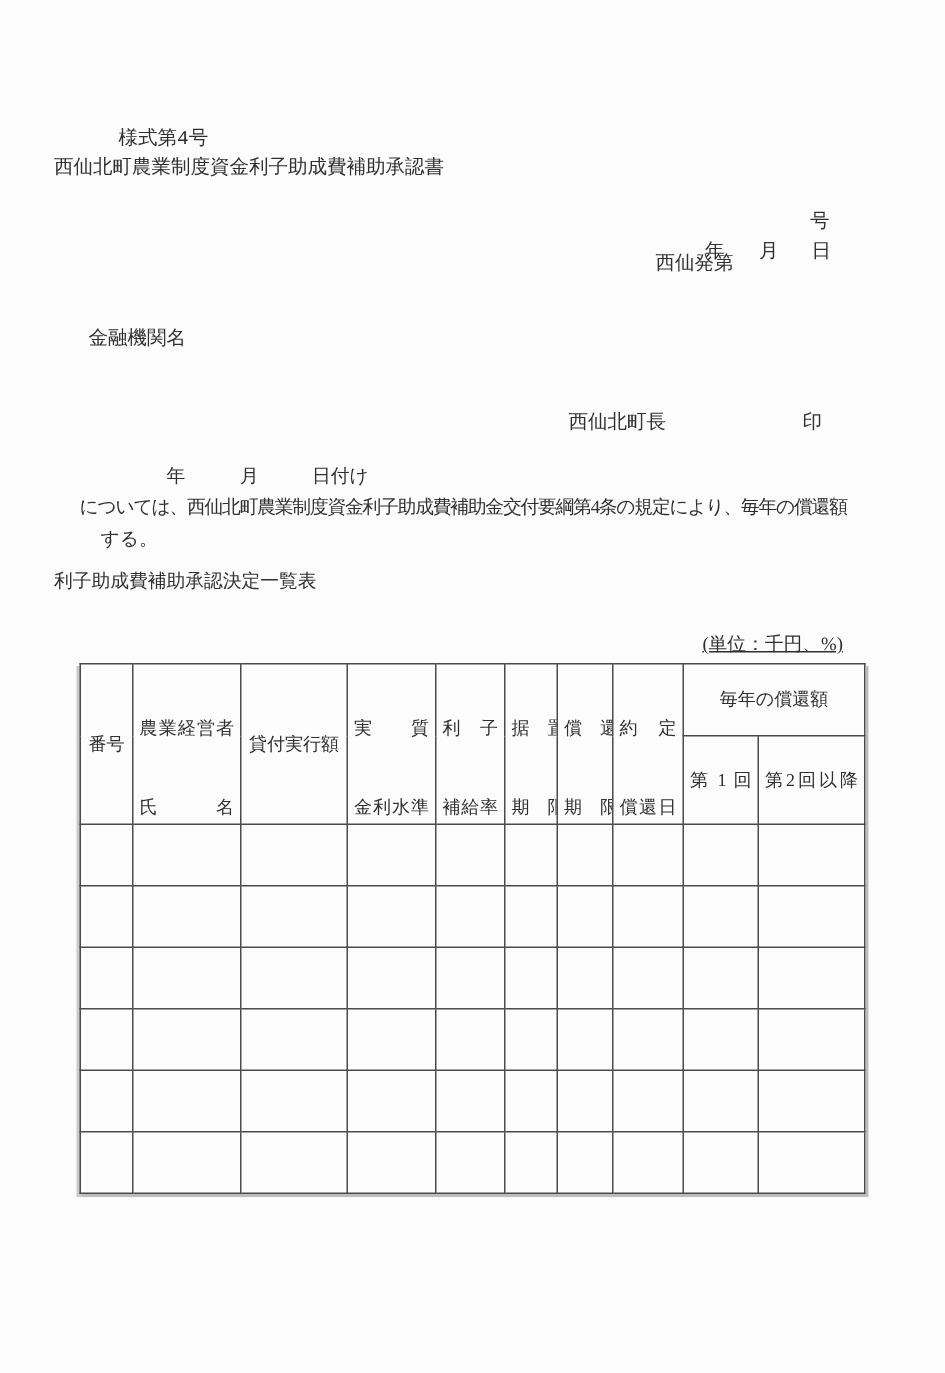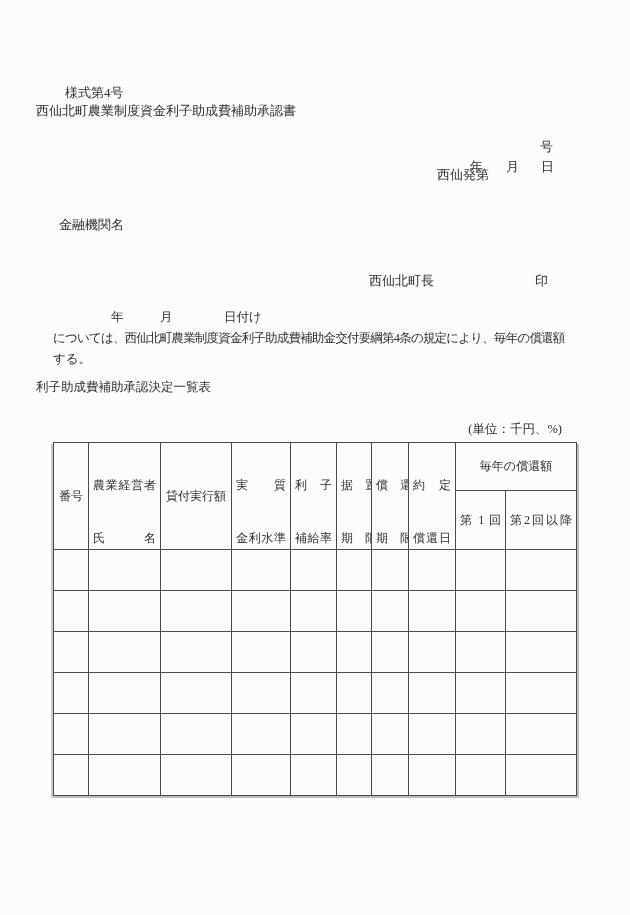--- a/index.html
+++ b/index.html
@@ -15,41 +15,41 @@
     color:#2f2f2f;
     overflow:hidden;
   }
   .abs{position:absolute;white-space:nowrap;}
   .fs13{font-size:13px;line-height:14px;}
   .fs125{font-size:12.5px;line-height:14px;}
   .center{left:0;width:100%;text-align:left;padding-left:36px;}
   .tight{letter-spacing:-0.8px;}
 
   
-  .form-no{left:65px;top:86px;}
+  .form-no{left:79px;top:86px;font-family:Liberation Mono, monospace;}
   .doc-title{top:104px;}
   .issue-prefix{left:437px;top:140px;margin-top:28px;}
   .issue-suffix{left:540px;top:140px;}
   .date-y{left:470px;top:160px;}
   .date-m{left:506px;top:160px;}
   .date-d{left:541px;top:160px;}
   .addressee{left:59px;top:218px;}
-  .mayor-title{left:369px;top:274px;}
+  .mayor-title{left:379px;top:274px;}
   .seal{left:535px;top:274px;}
 
   
   .p-line{height:16px;left:0;width:100%;}
   .pl1{top:310px;}
   .pl2{top:331px;left:53px;width:560px;}
-  .pl3{top:352px;left:53px;}
+  .pl3{top:352px;left:67px;}
   .pl1 span{position:absolute;top:0;}
-  .pl1 .y{left:111px;} .pl1 .m{left:160px;} .pl1 .d{left:224px;} .pl1 .rest{left:285px;}
+  .pl1 .y{left:111px;} .pl1 .m{left:160px;} .pl1 .d{left:208px;} .pl1 .rest{left:285px;}
 
   .list-title{top:380px;}
-  .unit-note{top:422px;right:68px;text-align:left;}
+  .unit-note{top:422px;right:68px;text-align:left;text-decoration:underline;}
 
   
   table.grid{
     position:absolute;left:53px;top:442px;
     width:523px;
     border-collapse:collapse;
     table-layout:fixed;
     font-size:12px;
     color:#2f2f2f;
     box-shadow:2px 2px 0 #bdbdbd,-2px 2px 0 #c9c9c9;

